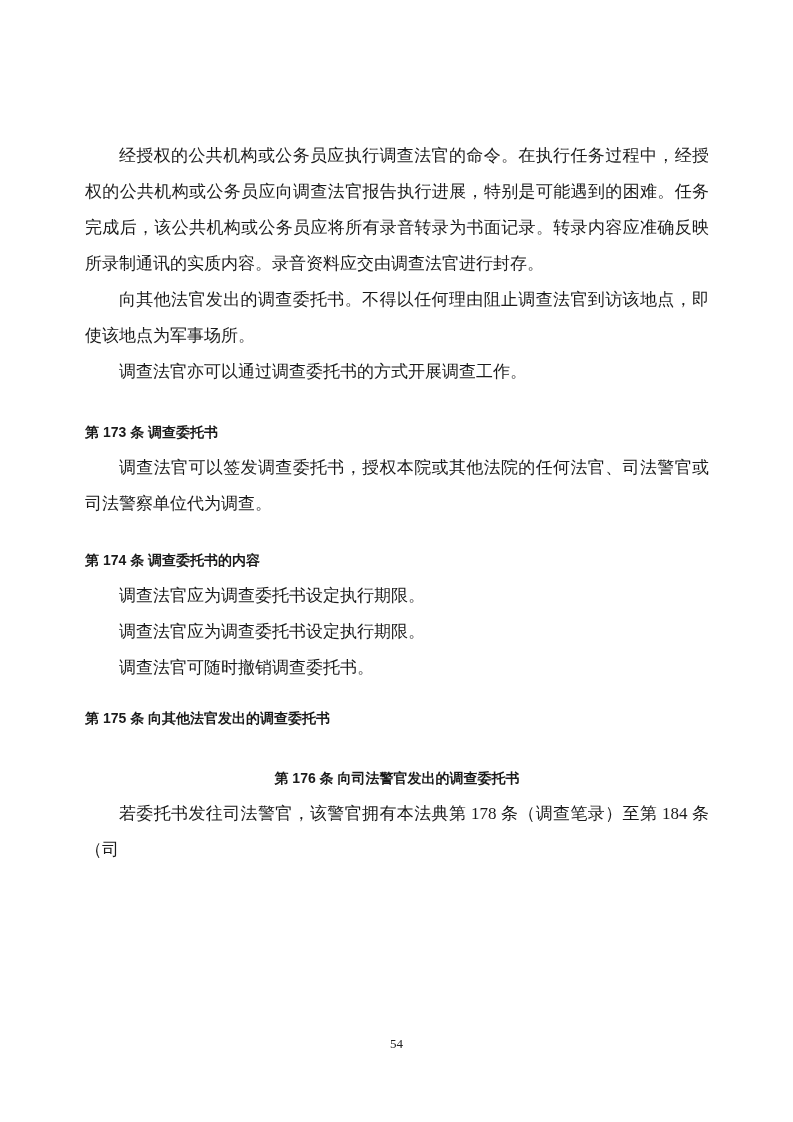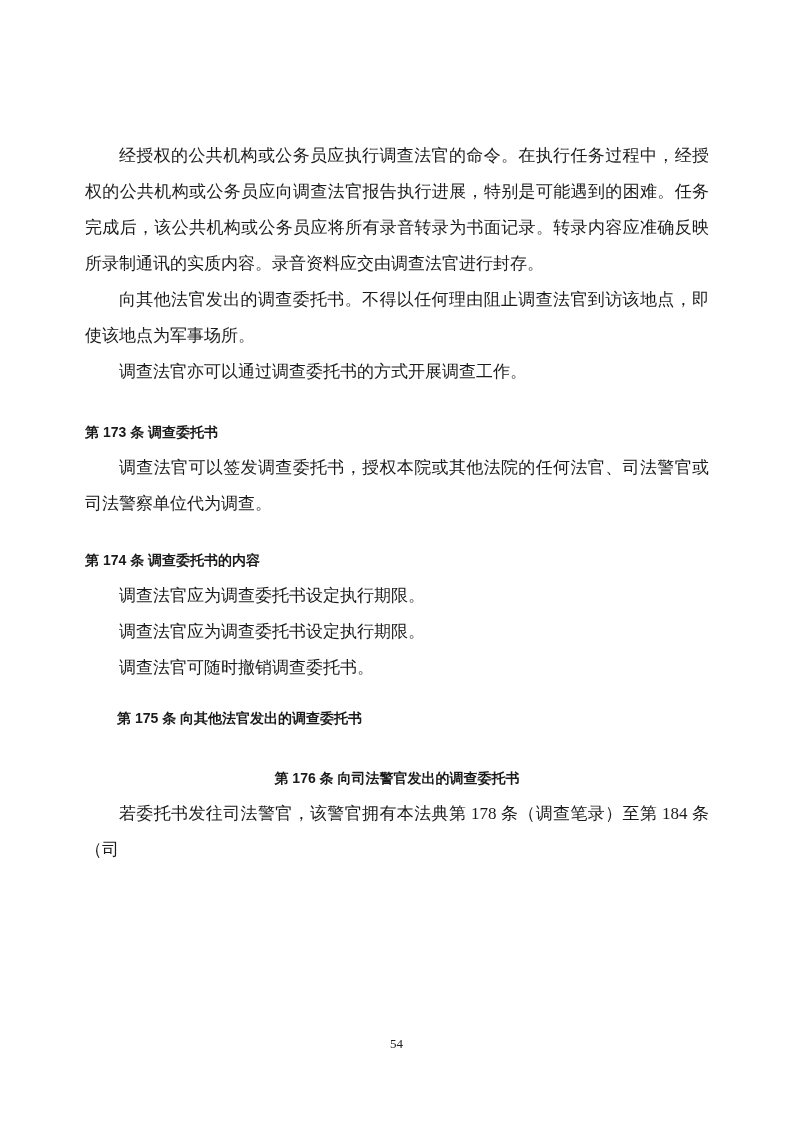--- a/index.html
+++ b/index.html
@@ -38,21 +38,21 @@
   }
   .article-heading {
     margin: 0;
     font-weight: bold;
     font-family: "Liberation Sans", "DejaVu Sans", sans-serif;
     font-size: 14px;
     text-align: left;
   }
   .mt-sec { margin-top: 24px; }
   .mt-art174 { margin-top: 20px; }
-  .mt-art175 { margin-top: 14px; margin-left: 32px; }
+  .mt-art175 { margin-top: 14px; }
   .mt-art176 { margin-top: 24px; text-align: center; }
   .page-number {
     position: absolute;
     left: 0;
     top: 1036px;
     width: 793px;
     text-align: center;
     font-family: "Liberation Serif", "DejaVu Serif", serif;
     font-size: 13px;
     color: #222222;

